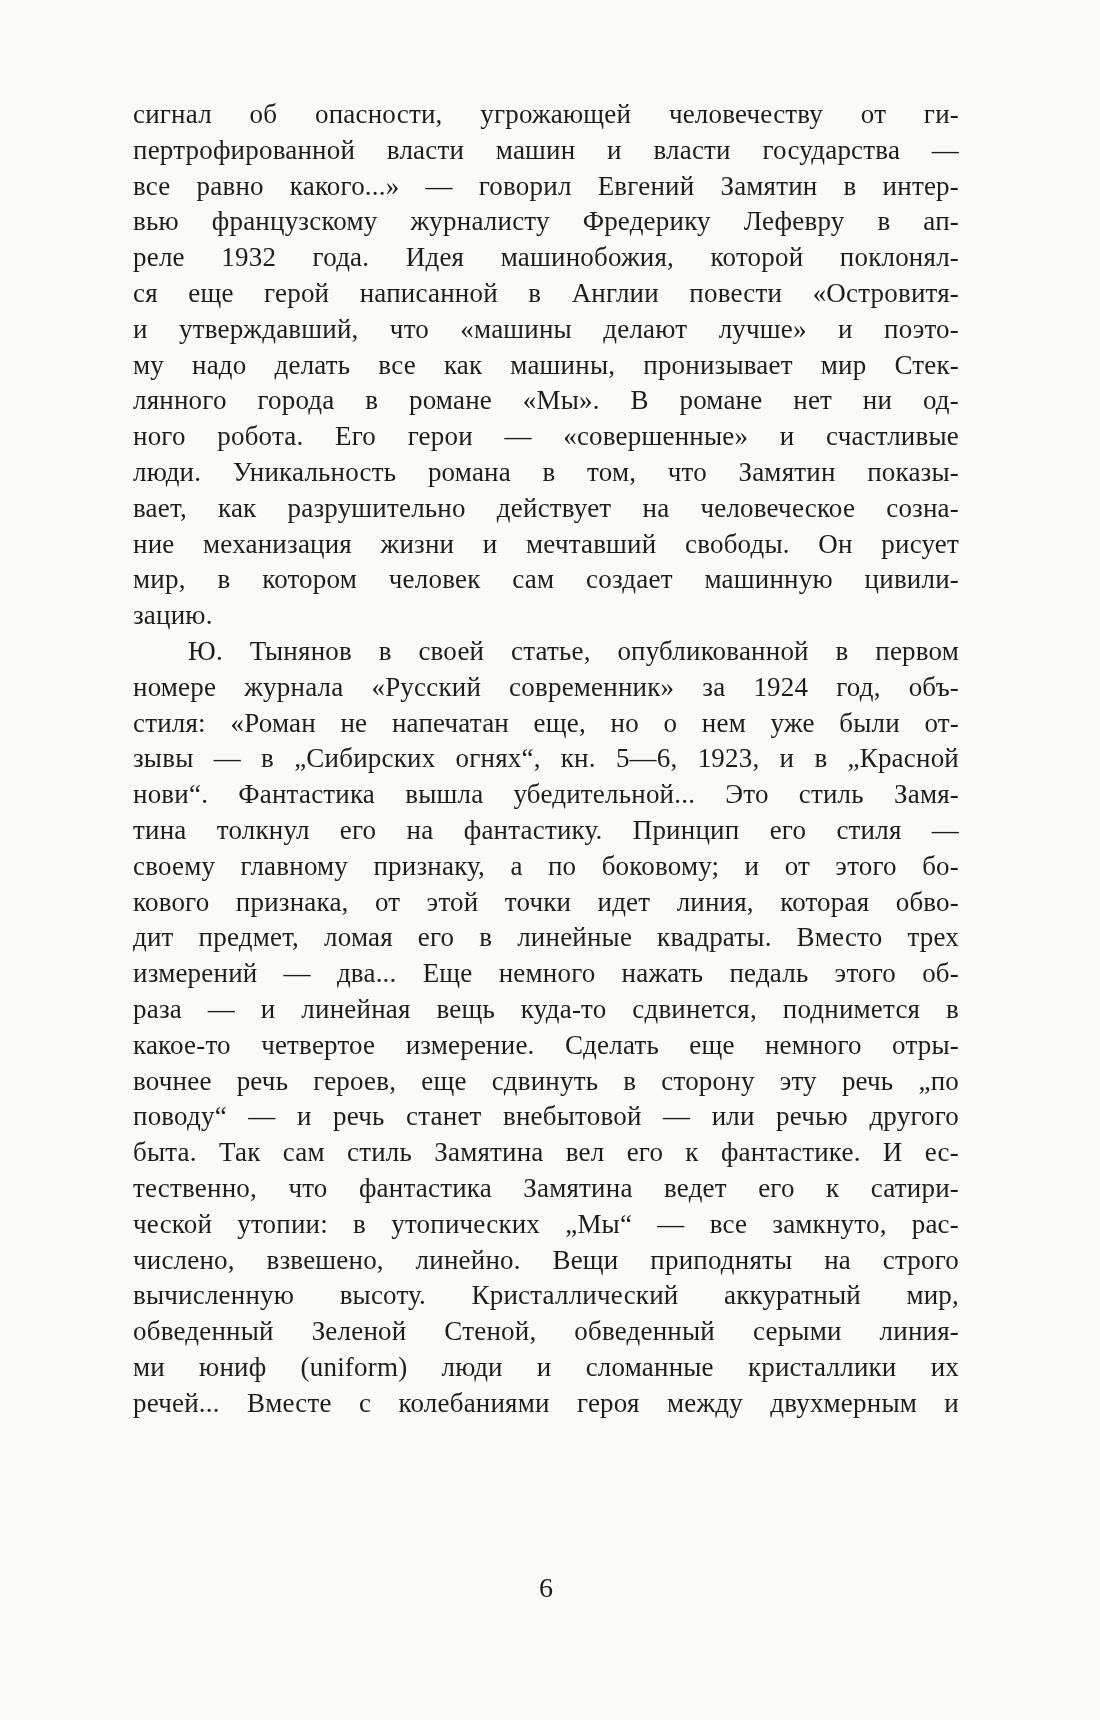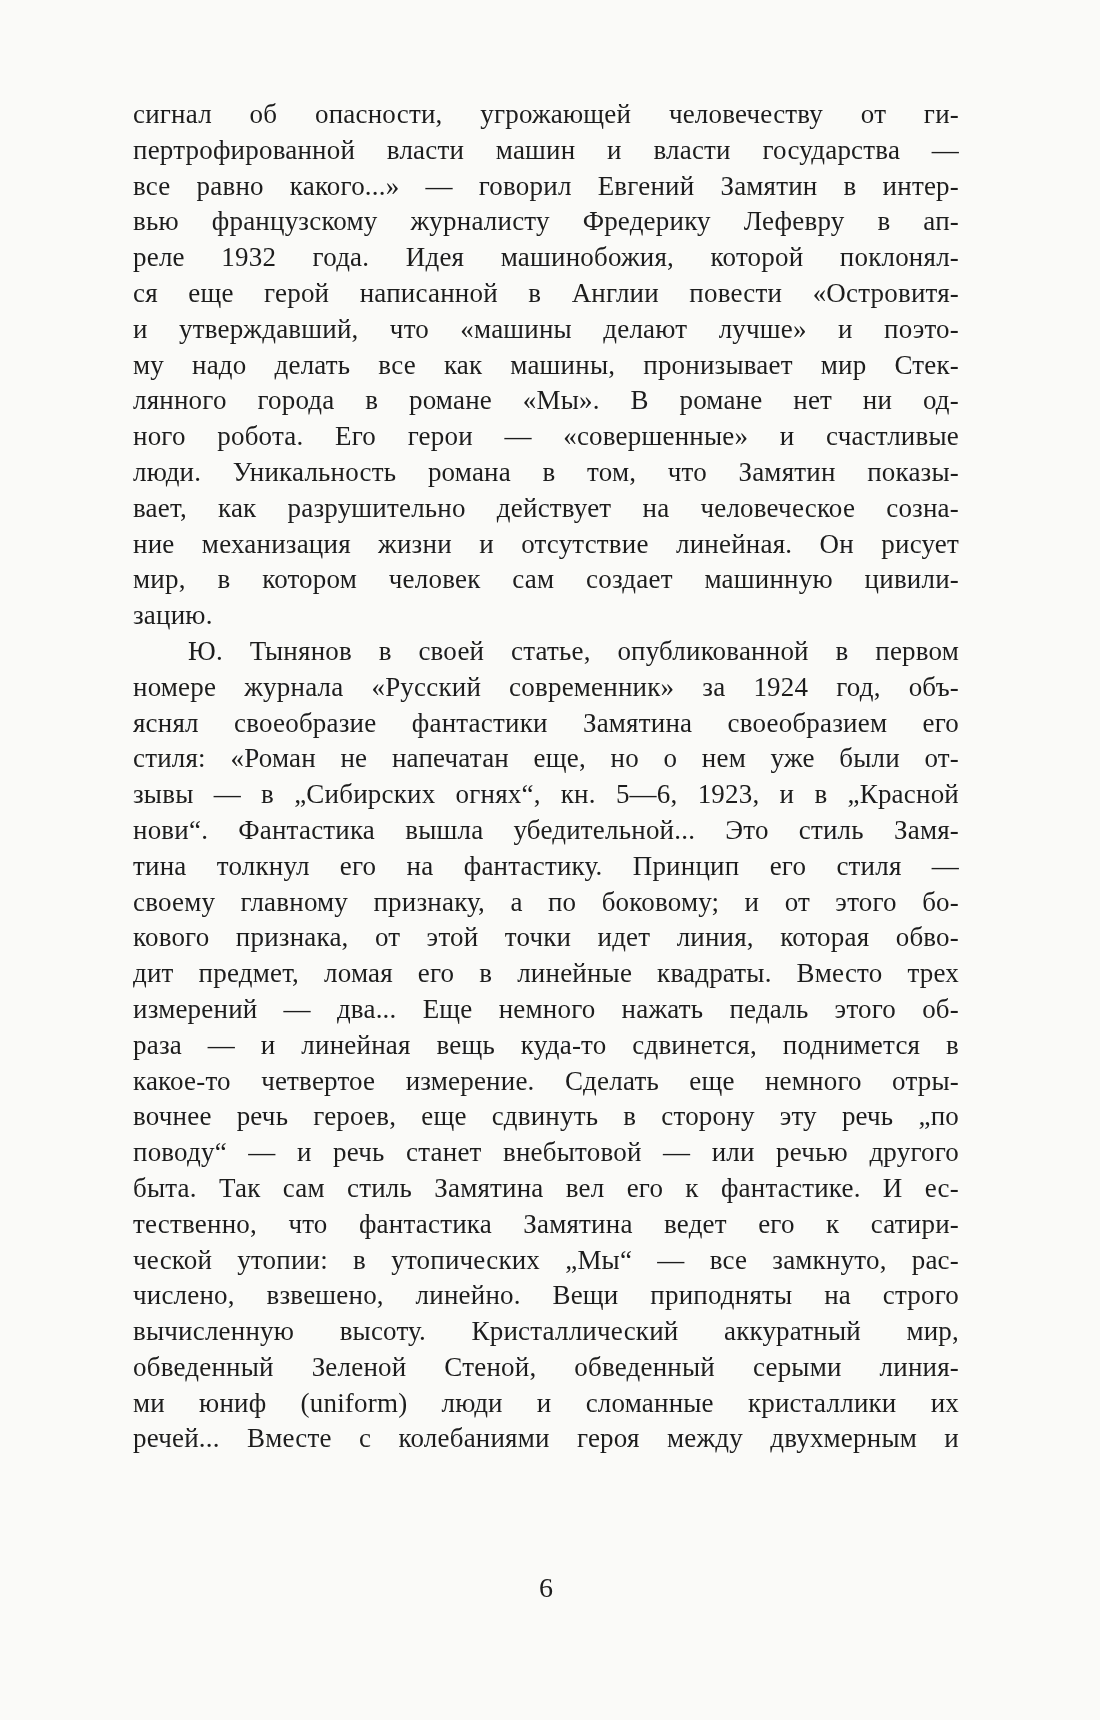--- a/index.html
+++ b/index.html
@@ -61,28 +61,27 @@
         <div class="line just">все равно какого...» — говорил Евгений Замятин в интер-</div>
         <div class="line just">вью французскому журналисту Фредерику Лефевру в ап-</div>
         <div class="line just">реле 1932 года. Идея машинобожия, которой поклонял-</div>
         <div class="line just">ся еще герой написанной в Англии повести «Островитя-</div>
         <div class="line just">и утверждавший, что «машины делают лучше» и поэто-</div>
         <div class="line just">му надо делать все как машины, пронизывает мир Стек-</div>
         <div class="line just">лянного города в романе «Мы». В романе нет ни од-</div>
         <div class="line just">ного робота. Его герои — «совершенные» и счастливые</div>
         <div class="line just">люди. Уникальность романа в том, что Замятин показы-</div>
         <div class="line just">вает, как разрушительно действует на человеческое созна-</div>
-        <div class="line just">ние механизация жизни и отсутствие линейная. Он рисует</div>
+        <div class="line just">ние механизация жизни и мечтавший свободы. Он рисует</div>
         <div class="line just">мир, в котором человек сам создает машинную цивили-</div>
         <div class="line">зацию.</div>
       </div>
       <div class="paragraph">
         <div class="line just indent">Ю. Тынянов в своей статье, опубликованной в первом</div>
         <div class="line just">номере журнала «Русский современник» за 1924 год, объ-</div>
-        <div class="line just">яснял своеобразие фантастики Замятина своеобразием его</div>
         <div class="line just">стиля: «Роман не напечатан еще, но о нем уже были от-</div>
         <div class="line just">зывы — в „Сибирских огнях“, кн. 5—6, 1923, и в „Красной</div>
         <div class="line just">нови“. Фантастика вышла убедительной... Это стиль Замя-</div>
         <div class="line just">тина толкнул его на фантастику. Принцип его стиля —</div>
         <div class="line just">своему главному признаку, а по боковому; и от этого бо-</div>
         <div class="line just">кового признака, от этой точки идет линия, которая обво-</div>
         <div class="line just">дит предмет, ломая его в линейные квадраты. Вместо трех</div>
         <div class="line just">измерений — два... Еще немного нажать педаль этого об-</div>
         <div class="line just">раза — и линейная вещь куда-то сдвинется, поднимется в</div>
         <div class="line just">какое-то четвертое измерение. Сделать еще немного отры-</div>

